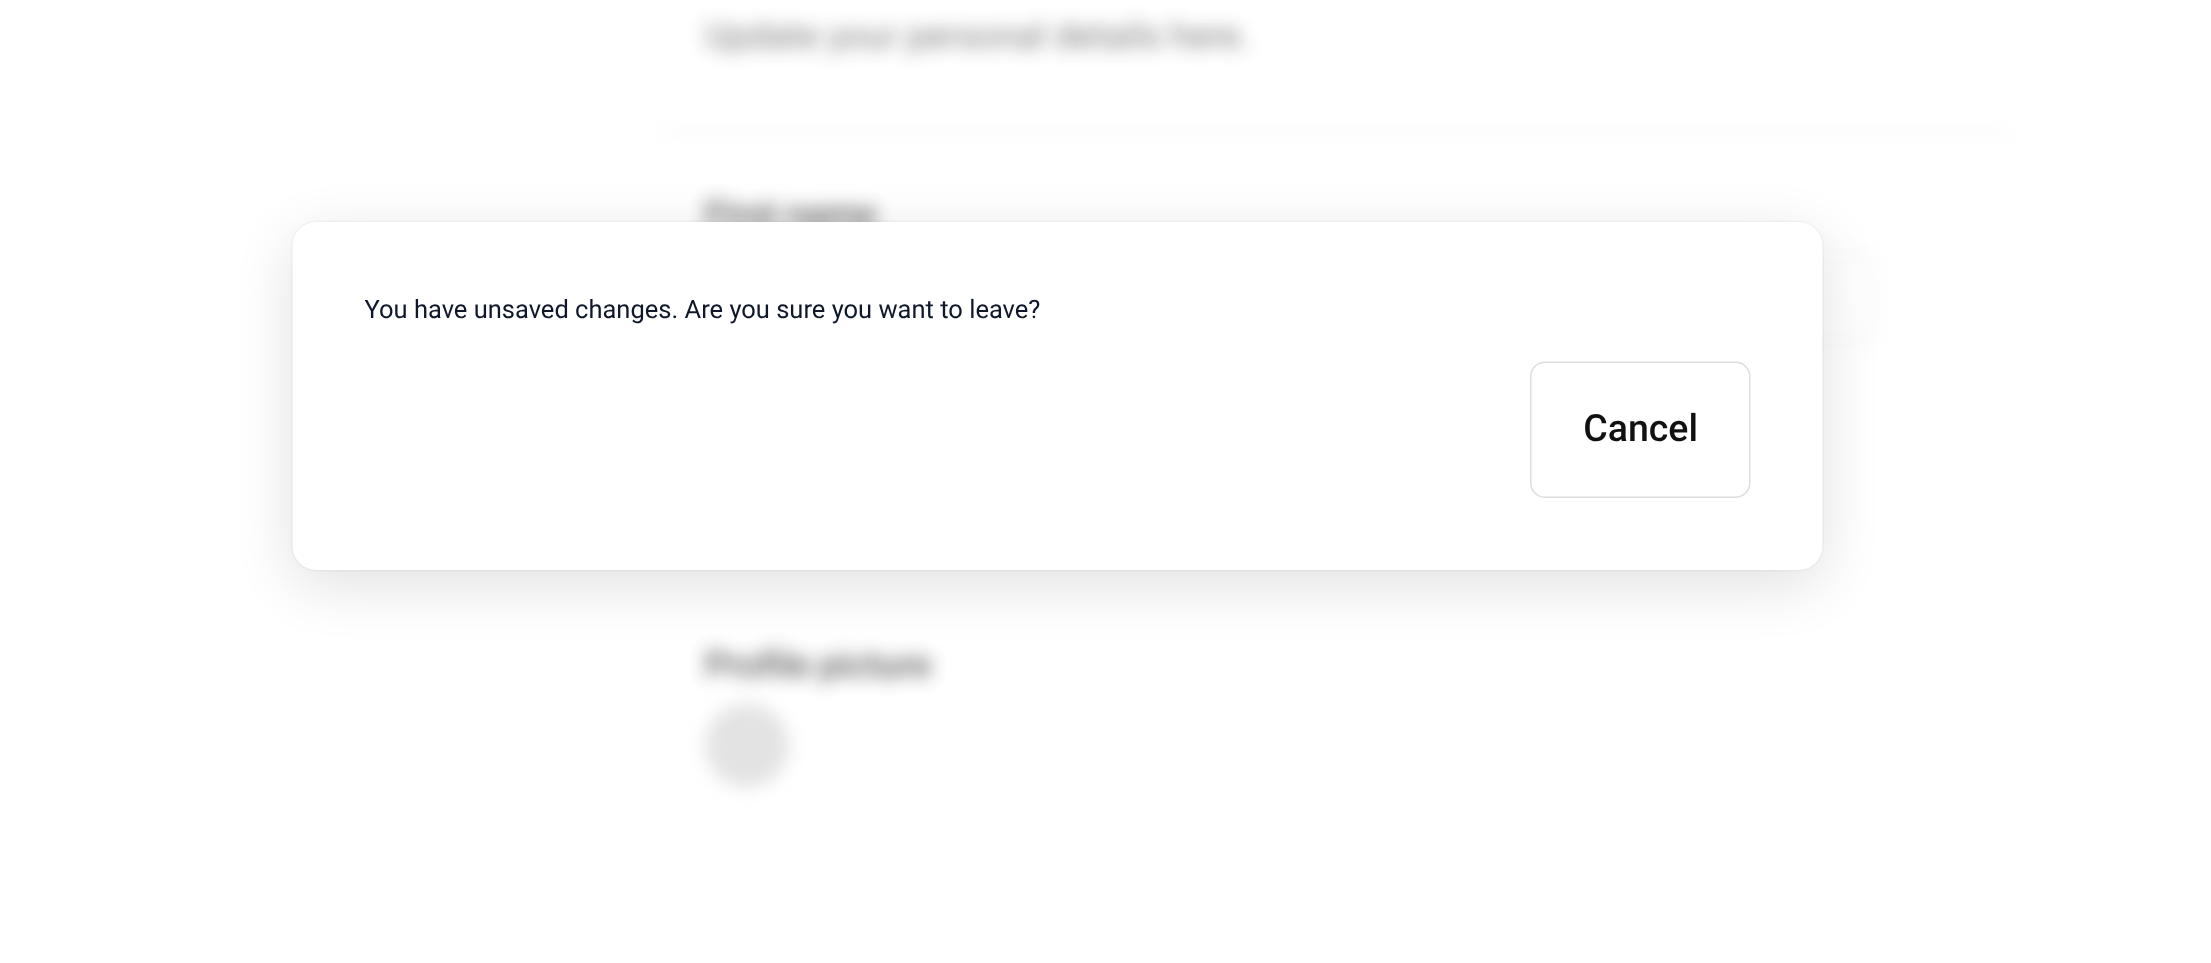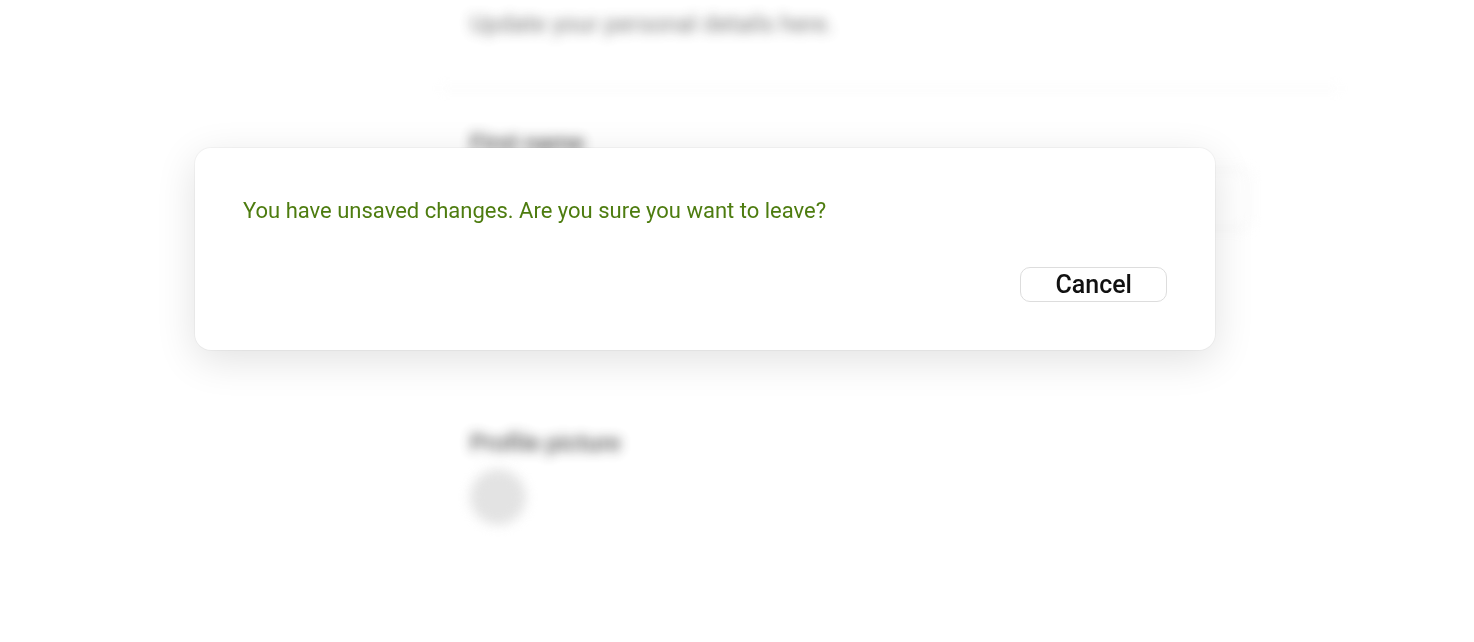--- a/index.html
+++ b/index.html
@@ -75,36 +75,36 @@
 
     .modal-title {
       font-size: 36px;
       font-weight: 700;
       color: #111;
       margin-bottom: 20px;
       letter-spacing: -0.5px;
     }
 
     .modal-body {
-      font-size: 22px;
-      color: #4d7c0f;
-      margin-bottom: 40px;
+      font-size: 17px;
+      color: #0f172a;
+      margin-bottom: 21px;
       line-height: 1.4;
     }
 
     .modal-actions {
       display: flex;
       justify-content: flex-end;
       gap: 18px;
     }
 
     .btn {
       font-size: 25px;
       font-weight: 500;
-      padding: 2px 34px;
+      padding: 30px 34px;
       border-radius: 10px;
       cursor: pointer;
       border: none;
       font-family: inherit;
     }
 
     .btn-secondary {
       background: #ffffff;
       color: #111;
       border: 1px solid #ddd;

